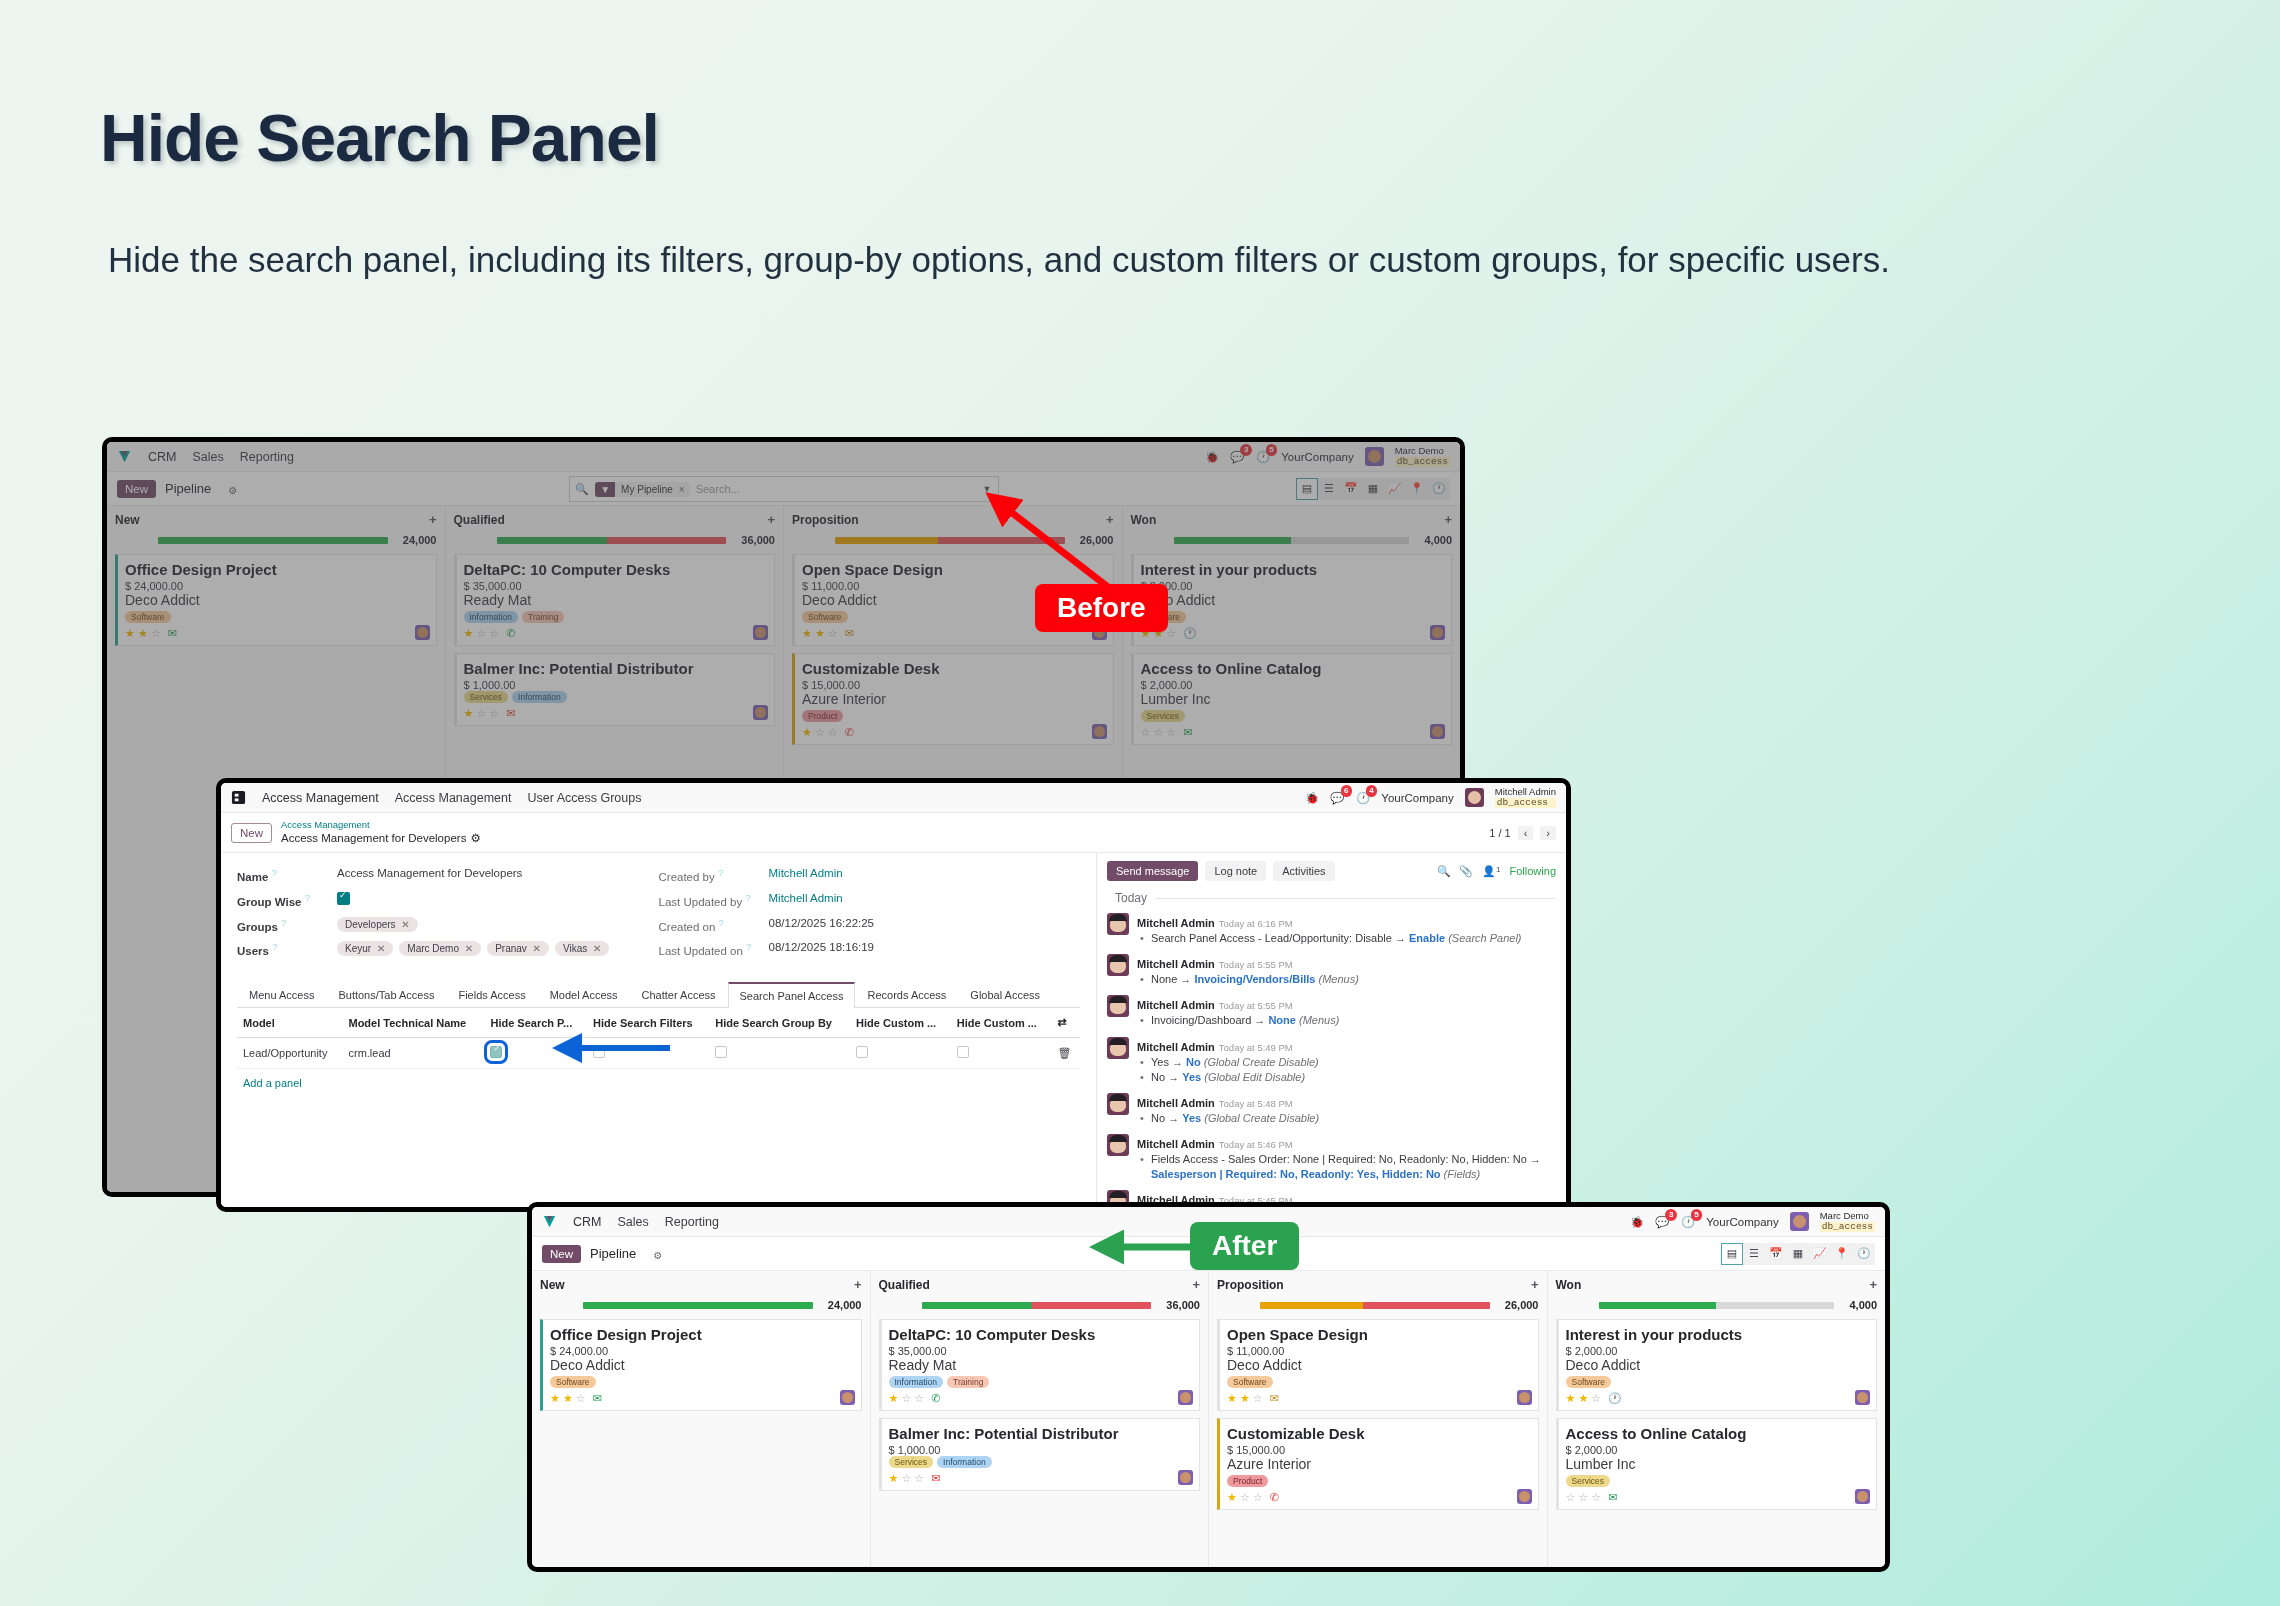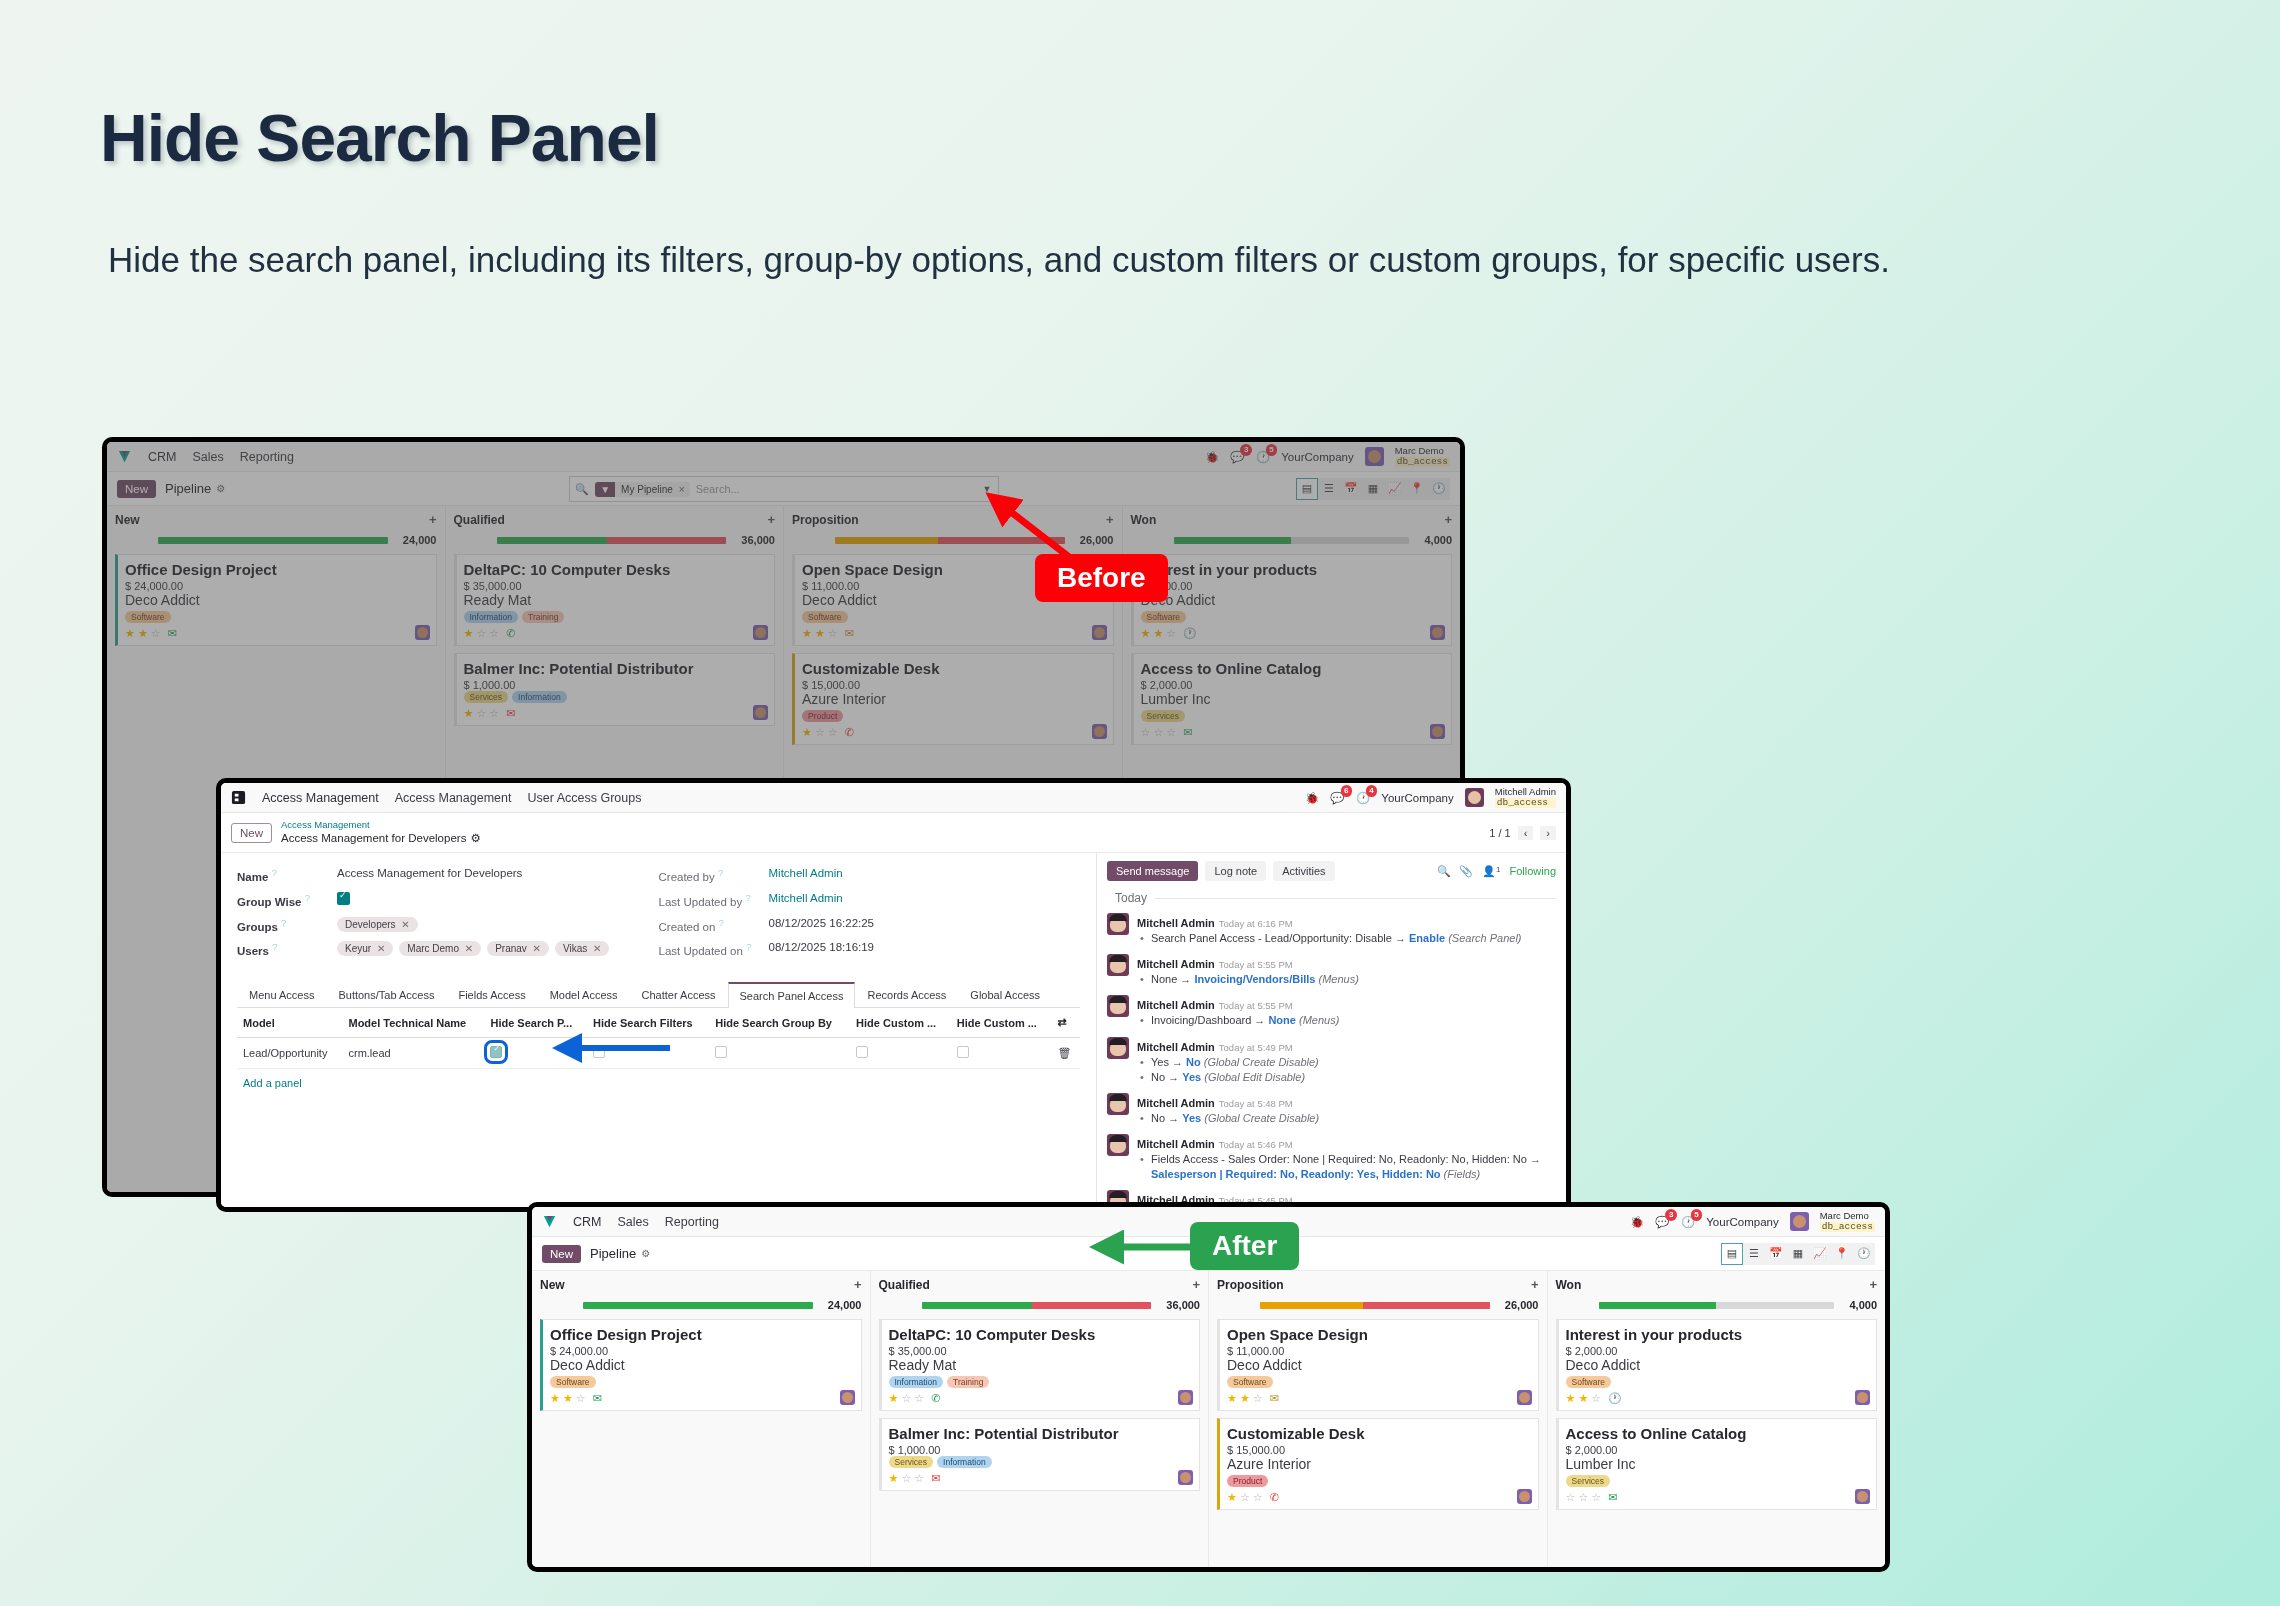--- a/index.html
+++ b/index.html
@@ -92,21 +92,21 @@
     border-bottom: 1px solid #eaeaea;
     padding: 0 10px; gap: 9px;
     position: relative;
   }
   .o-newbtn {
     background: #714b67; color: #fff;
     font-size: 11.5px; border-radius: 3px;
     padding: 3px 8px;
   }
   .o-newbtn.outline { background: #fff; color: #714b67; border: 1px solid #a08c9b; }
-  .o-bc { font-size: 13px; color: #27272e; display: flex; align-items: center; gap: 5px; }
+  .o-bc { font-size: 13px; color: #27272e; display: flex; align-items: flex-end; gap: 17px; }
   .o-bc .gear { font-size: 10px; color: #666; }
   .o-bc-stack { display: flex; flex-direction: column; line-height: 1.25; }
   .o-bc-parent { font-size: 9.5px; color: #017e84; }
   .o-bc-child { font-size: 11.5px; color: #27272e; display: flex; align-items: center; gap: 4px; }
 
   
   .o-searchbar {
     position: absolute; left: 50%; transform: translateX(-50%);
     top: 4px;
     width: 430px; height: 26px;
@@ -861,21 +861,21 @@
 </div>
 
 <svg class="anno" style="left:990px; top:495px; width:200px; height:100px;">
   <defs>
       <marker id="redhead" markerWidth="5" markerHeight="5" refX="2" refY="2.5" orient="auto">
     <path d="M0,0 L5,2.5 L0,5 Z" fill="#fb0007"></path>
       </marker>
     </defs>
   <line x1="118" y1="92" x2="12" y2="10" stroke="#fb0007" stroke-width="7" marker-end="url(#redhead)"></line>
 </svg>
-<div class="tag before" style="left:1035px; top:554px;">Before</div>
+<div class="tag before" style="left:1035px; top:584px;">Before</div>
 
 <svg class="anno" style="left:1100px; top:1225px; width:140px; height:50px;">
   <defs>
       <marker id="greenhead" markerWidth="5" markerHeight="5" refX="2" refY="2.5" orient="auto">
     <path d="M0,0 L5,2.5 L0,5 Z" fill="#2ba24f"></path>
       </marker>
     </defs>
   <line x1="120" y1="22" x2="10" y2="22" stroke="#2ba24f" stroke-width="7" marker-end="url(#greenhead)"></line>
 </svg>
 <div class="tag after" style="left:1190px; top:1222px;">After</div>

